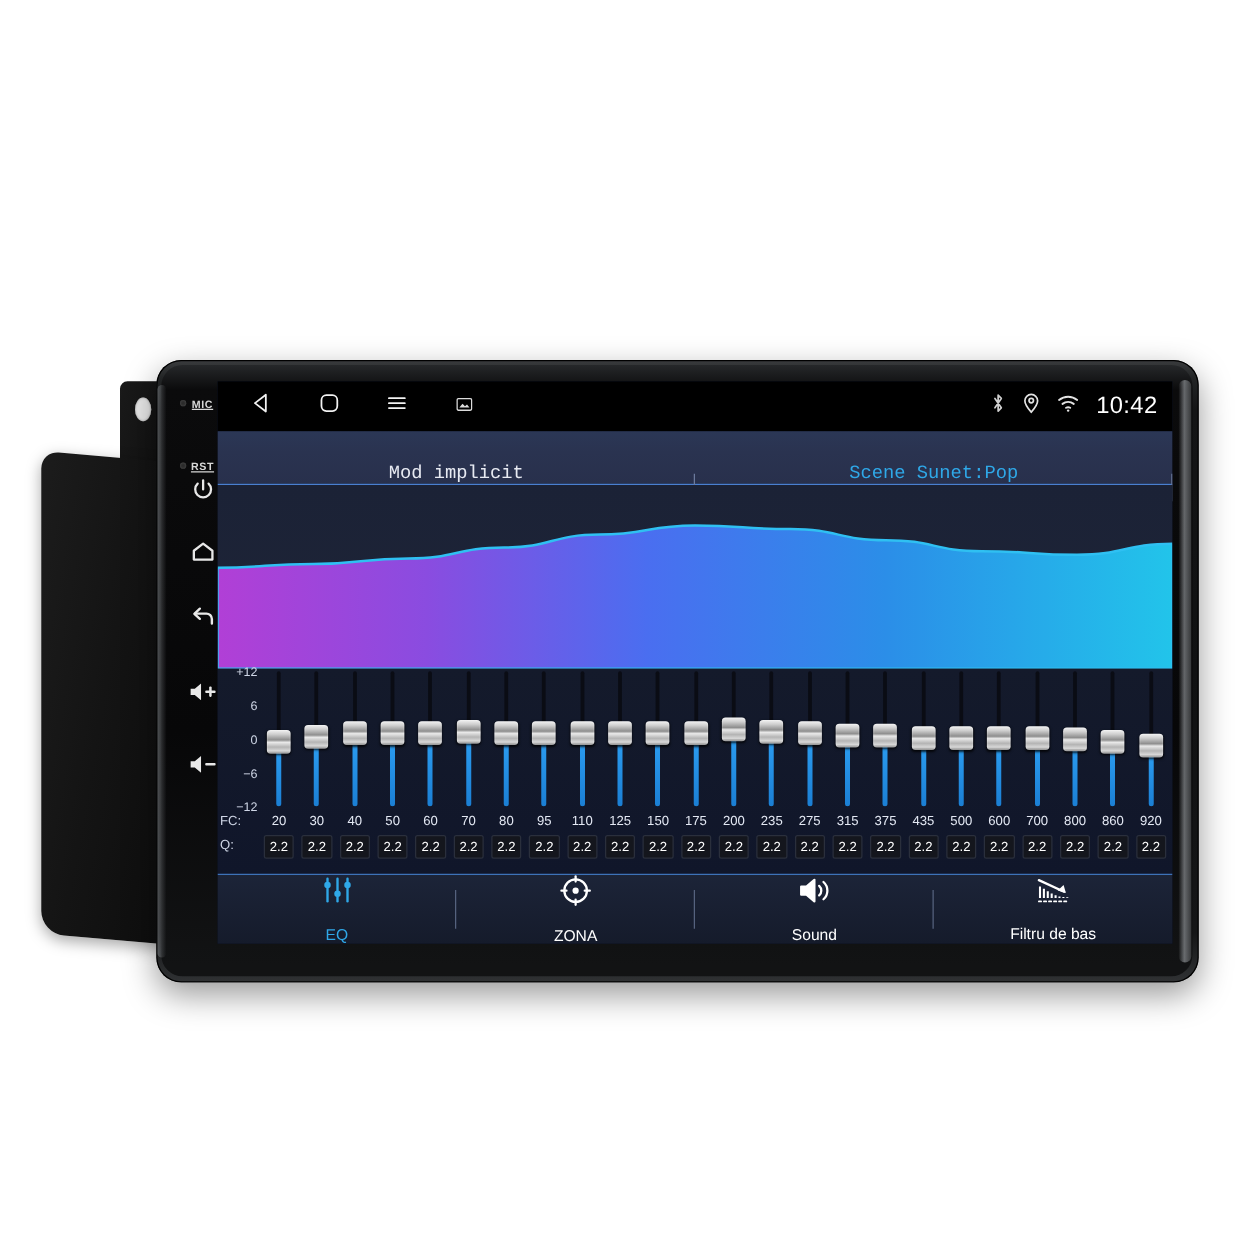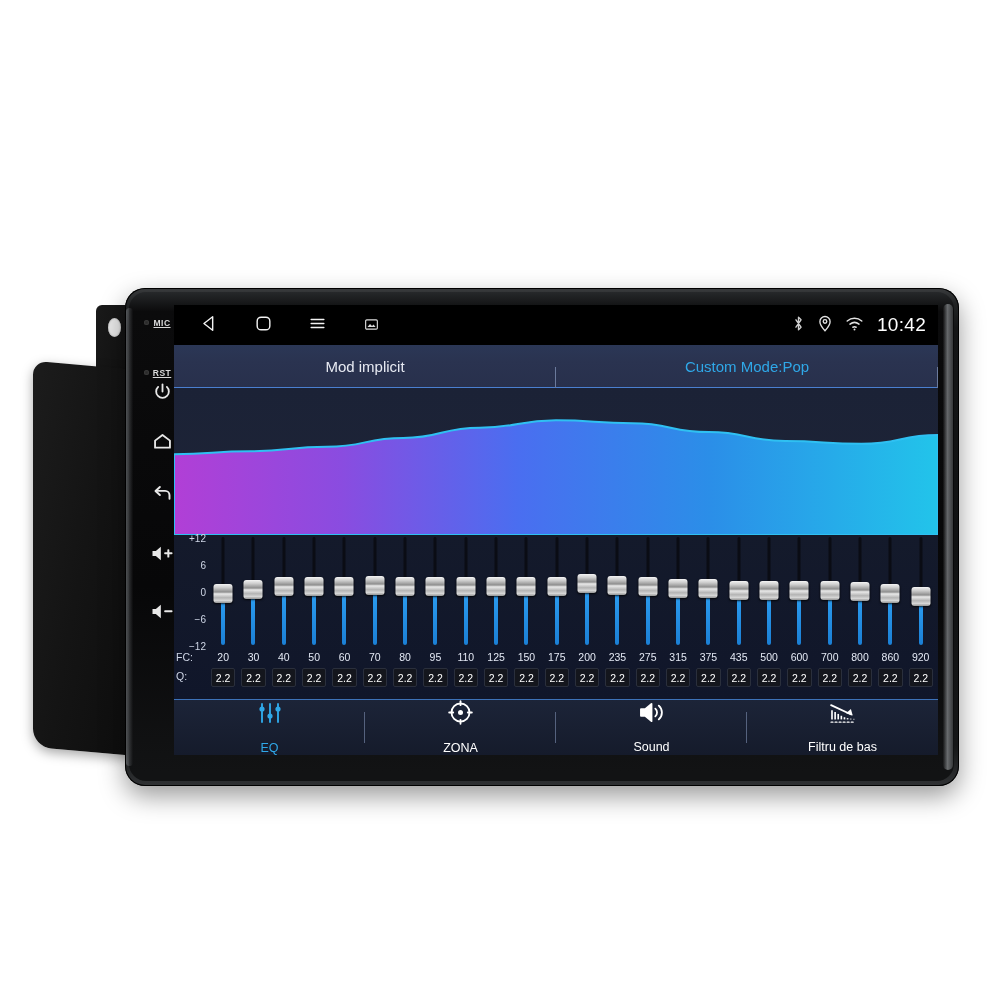--- a/index.html
+++ b/index.html
@@ -85,22 +85,23 @@
   }
   .status-right{
     margin-left:auto;display:flex;align-items:center;gap:13px;padding-right:12px;
   }
   .clock{color:#fff;font-size:19px;letter-spacing:.3px;}
 
   
   .moderow{
     position:absolute;left:0;top:40px;width:100%;height:42px;
     background:linear-gradient(180deg,#2b3756 0%,#2a3350 40%,#28304c 100%);
-    display:flex;align-items:center;
+    display:flex;align-items:flex-end;
     border-bottom:1px solid #4a7fd0;
+    font-family:Liberation Mono, monospace;
   }
   .mode{
     flex:1;text-align:center;font-size:15px;color:#e7eaf2;position:relative;
   }
   .mode.active{color:#2fa8e8;}
   .mode .sep{
     position:absolute;right:0;top:9px;width:1px;height:22px;background:#6b7a9c;
   }
   .mode .caret{margin-left:12px;font-size:11px;color:#fff;vertical-align:2px;}
 
@@ -299,21 +300,21 @@
         <span class="clock">10:42</span>
       </div>
     </div>
 
     <div class="moderow">
       <div class="mode">
         <span>Mod implicit</span>
         <span class="sep"></span>
       </div>
       <div class="mode active">
-        <span>Custom Mode:Pop</span>
+        <span>Scene Sunet:Pop</span>
         <span class="sep"></span>
       </div>
     </div>
 
     <div class="wavebox">
       <svg viewBox="0 0 764 147" preserveAspectRatio="none">
         <defs>
           <linearGradient id="wg" x1="0" y1="0" x2="1" y2="0">
             <stop offset="0%" stop-color="#b13fd6"></stop>
             <stop offset="22%" stop-color="#8a4ce0"></stop>

